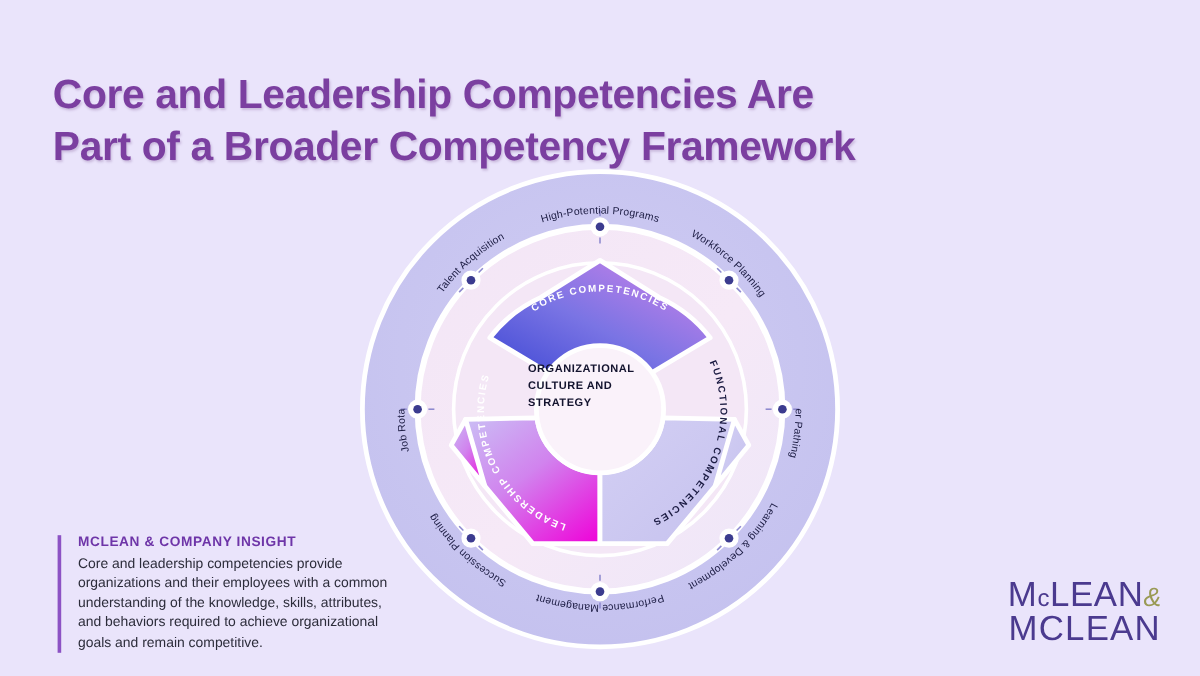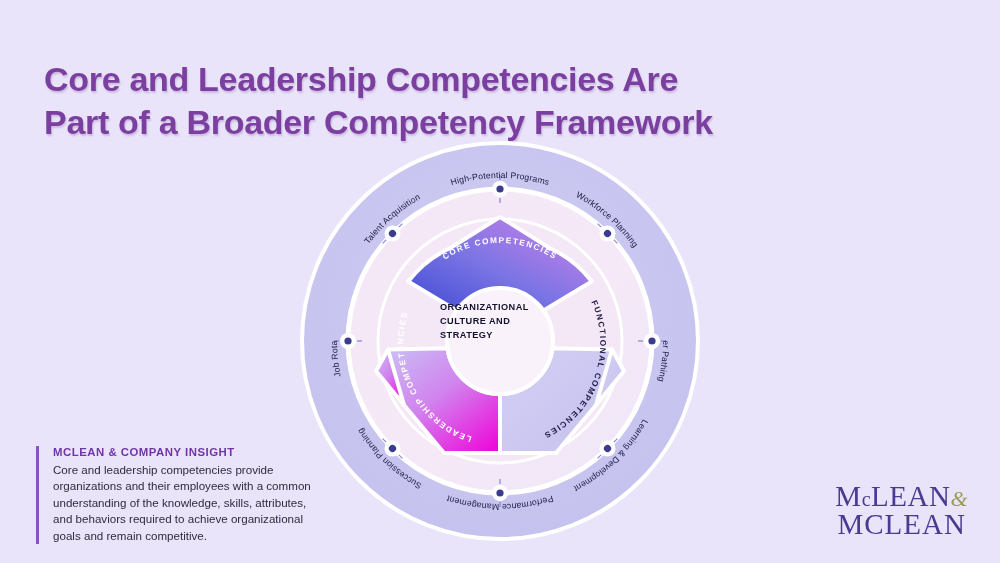--- a/index.html
+++ b/index.html
@@ -70,21 +70,21 @@
     font-weight:bold;
     line-height:1.5;
     color:#13132E;
     letter-spacing:0.45px;
     white-space:pre-line;
   }
 
   
   #insight {
     position:absolute;
-    left:36px; top:446px;
+    left:48px; top:446px;
     width:290px;
     padding-left:14px;
     border-left:3px solid #8C52C4;
   }
   #insight-title {
     font-size:11.4px;
     font-weight:bold;
     color:#6E35A8;
     letter-spacing:0.5px;
     margin-bottom:4px;
@@ -93,21 +93,21 @@
     font-size:11.6px;
     line-height:1.42;
     color:#2C2C3A;
   }
 
   
   #logo {
     position:absolute;
     right:32px; bottom:24px;
     text-align:center;
-    font-family:Liberation Serif, serif;
+    font-family:Liberation Sans, sans-serif;
     color:#4B3A8F;
     line-height:0.96;
   }
   #logo .l1 { font-size:29px; letter-spacing:0.5px; white-space:nowrap; }
   #logo .l1 .sm { font-size:20px; }
   #logo .amp { color:#9A9A55; font-style:italic; font-size:22px; }
   #logo .l2 { font-size:29px; letter-spacing:1px; }
 </style>
 </head>
 <body>

